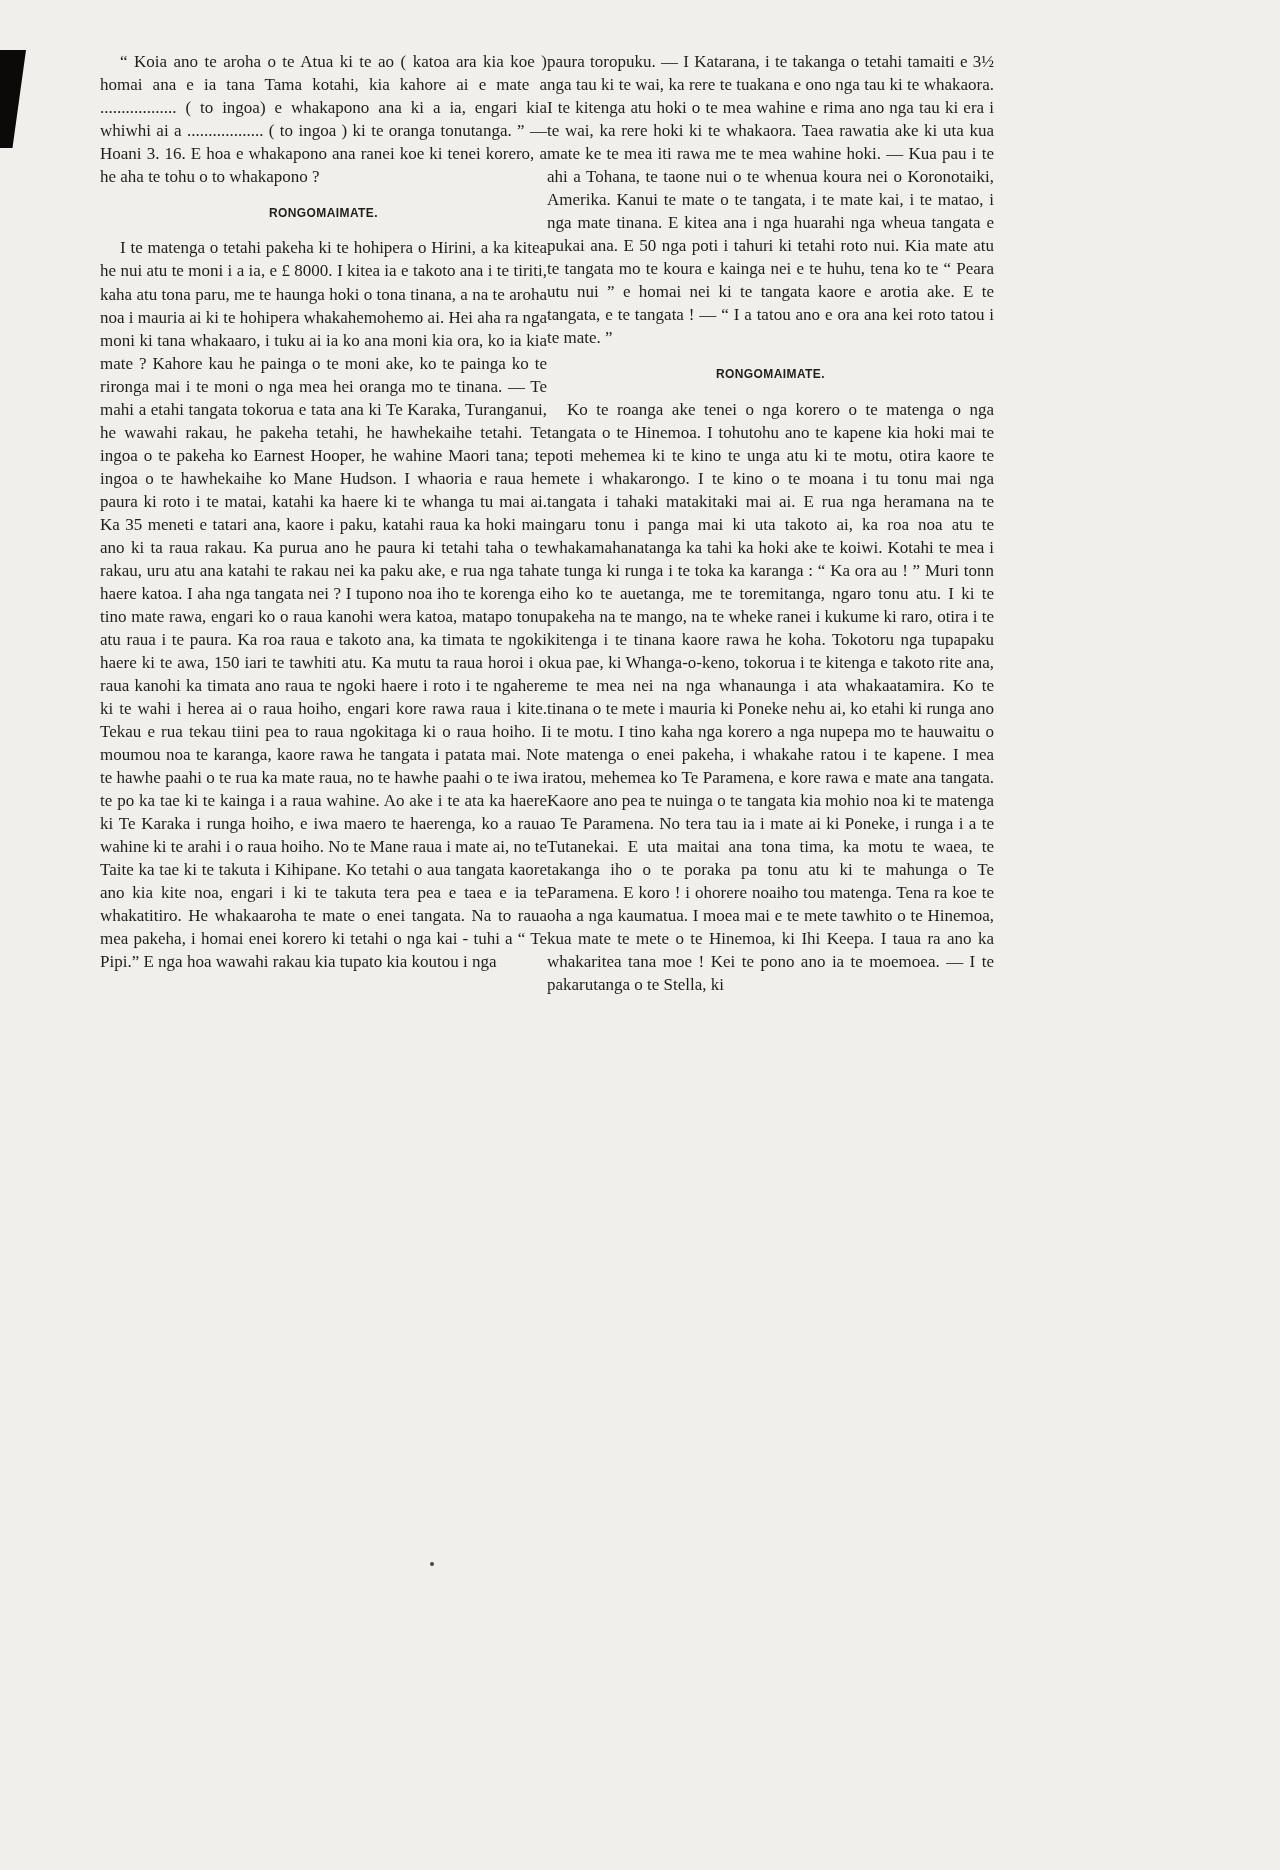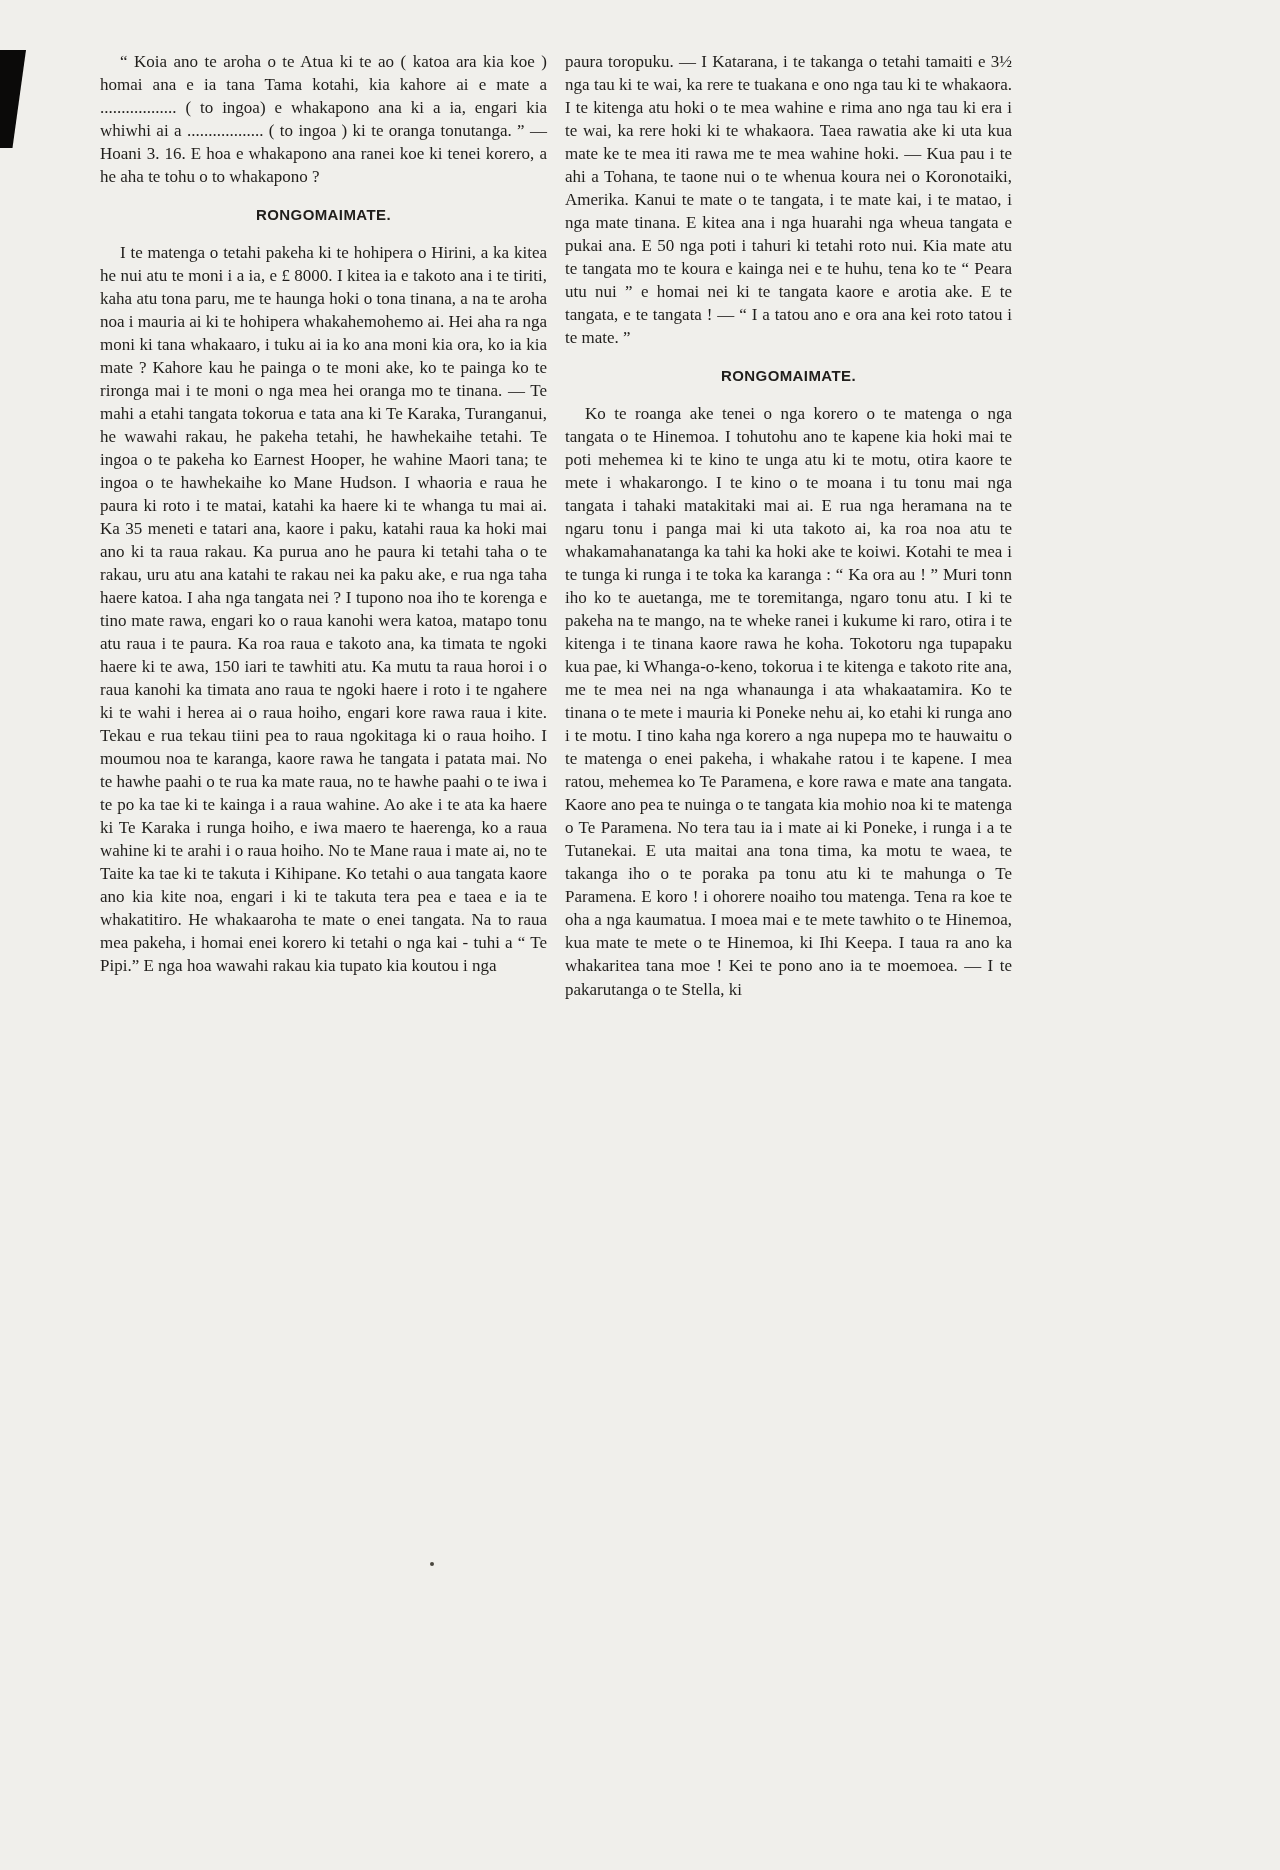--- a/index.html
+++ b/index.html
@@ -27,33 +27,33 @@
   }
   .issue { font-size: 21px; letter-spacing: .5px; }
   .title {
     font-family: "DejaVu Serif", serif;
     font-weight: 700; font-size: 29px; margin: 0;
     letter-spacing: .3px;
     text-shadow: .5px 0 0 currentColor;
     white-space: nowrap;
   }
   .date { font-variant: small-caps; font-size: 21px; letter-spacing: 1.2px; }
-  .columns { display: flex; gap: 18px; margin-top: 50px; }
+  .columns { display: flex; margin-top: 50px; }
   .col {
     width: 447px;
     font-size: 17px;
     line-height: 1.355;
     text-align: justify;
     hyphens: none;
   }
   p { margin: 0; }
   p.indent { text-indent: 20px; }
   .section-heading {
     font-family: "Liberation Sans", "DejaVu Sans", sans-serif;
-    font-size: 15px; font-weight: 700;
+    font-size: 12px; font-weight: 700;
     text-align: center; letter-spacing: .4px;
     margin: 17px 0 15px 0;
   }
   .speck {
     position: absolute; left: 430px; top: 1512px;
     width: 4px; height: 4px; border-radius: 50%;
     background: #4a473f;
   }
 </style>
 </head>

